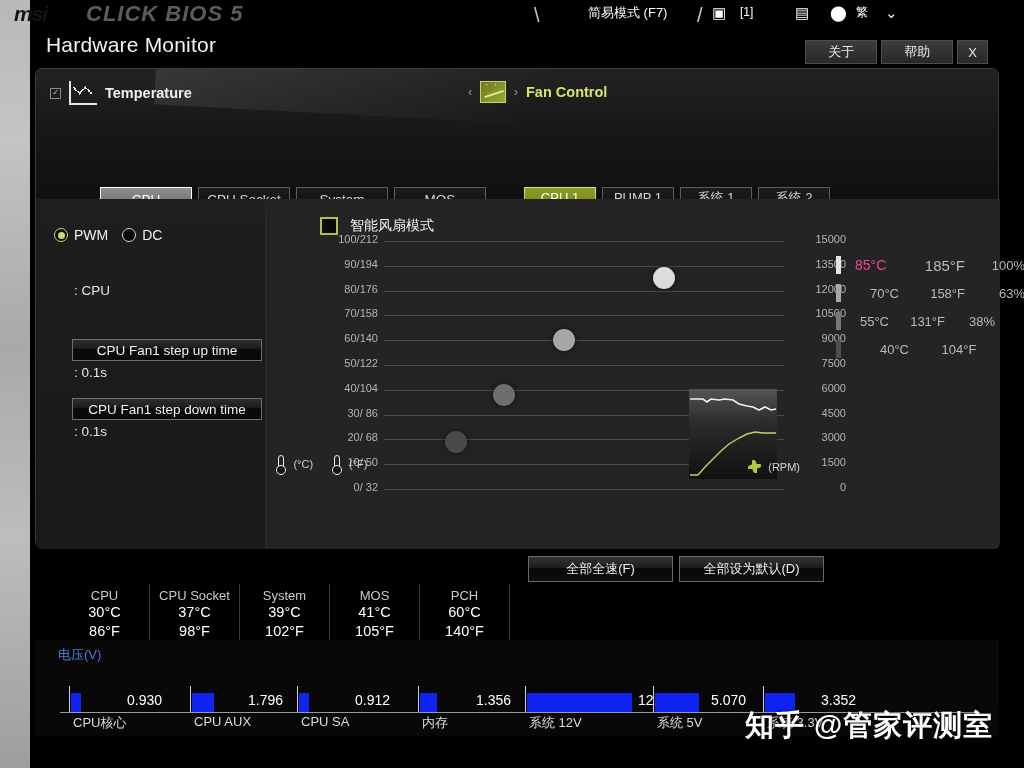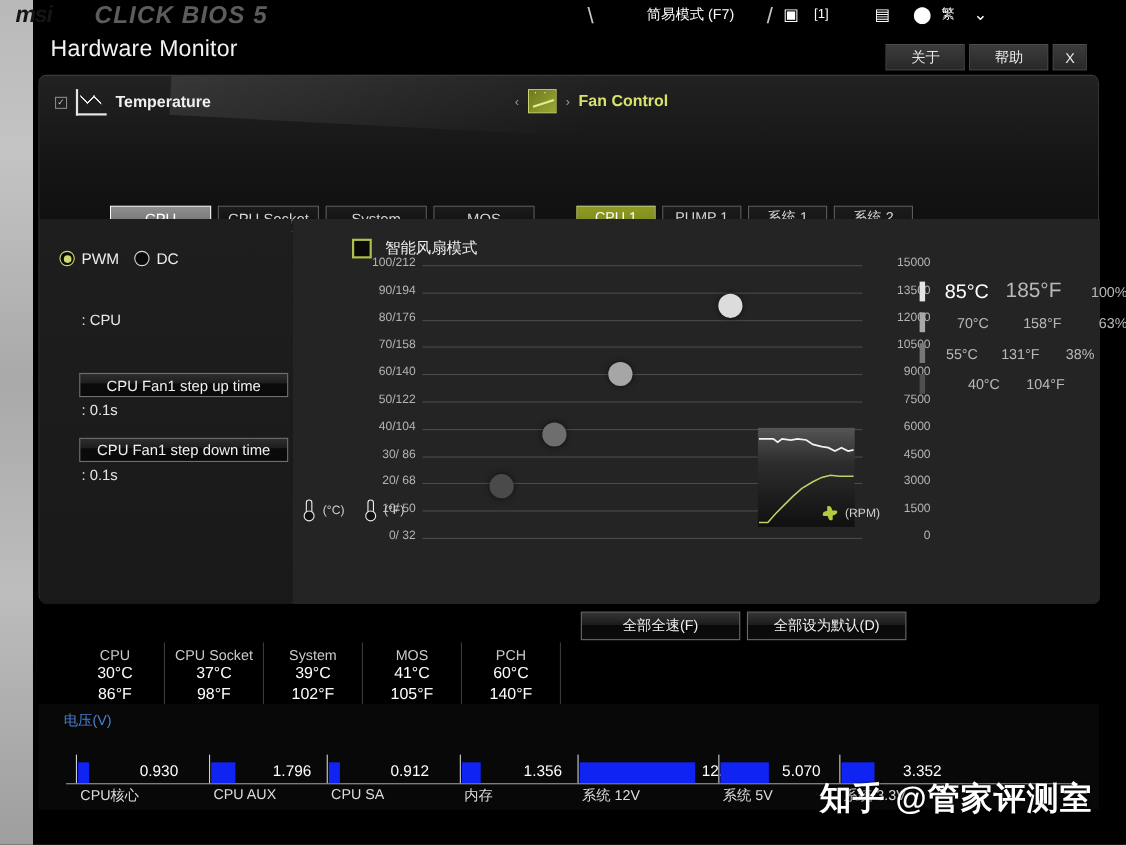--- a/index.html
+++ b/index.html
@@ -504,40 +504,40 @@
           <svg width="88" height="90" viewBox="0 0 88 90">
             <polyline id="hist-temp" fill="none" stroke="#f2f2f2" stroke-width="1.6" points="1,10 8,10 14,10 18,13 22,10 30,11 36,10 44,11 50,15 58,17 64,18 70,21 76,18 82,21 87,20"></polyline>
             <polyline id="hist-rpm" fill="none" stroke="#c3cf6a" stroke-width="1.4" points="1,86 9,86 16,78 24,70 32,62 40,55 50,49 58,45 66,43 74,44 82,44 87,44"></polyline>
           </svg>
         </div>
       </div>
 
       <div id="curve-table" style="position:absolute;left:570px;top:52px;">
           <div style="display: flex; align-items: center; gap: 14px; height: 28px;">
             <div style="width: 5px; height: 18px; background: rgb(228, 228, 228);"></div>
-            <div style="font-size: 18px; color: #ffffff; width: 44px; text-align: right;">85°C</div>
-            <div style="font-size: 19px; color: rgb(185, 185, 185); width: 52px; text-align: right;">185°F</div>
+            <div style="font-size: 14px; color: #ec4899; width: 44px; ">85°C</div>
+            <div style="font-size: 15px; color: rgb(185, 185, 185); width: 52px; text-align: right;">185°F</div>
             <div style="font-size: 13px; color: rgb(185, 185, 185); width: 46px; text-align: right;">100%</div>
           </div>
           <div style="display: flex; align-items: center; gap: 14px; height: 28px;">
             <div style="width: 5px; height: 18px; background: rgb(168, 168, 168);"></div>
             <div style="font-size: 13px; color: rgb(185, 185, 185); width: 44px; text-align: right;">70°C</div>
             <div style="font-size: 13px; color: rgb(185, 185, 185); width: 52px; text-align: right;">158°F</div>
             <div style="font-size: 13px; color: rgb(185, 185, 185); width: 46px; text-align: right;">63%</div>
           </div>
           <div style="display: flex; align-items: center; gap: 4px; height: 28px;">
             <div style="width: 5px; height: 18px; background: rgb(119, 119, 119);"></div>
             <div style="font-size: 13px; color: rgb(185, 185, 185); width: 44px; text-align: right;">55°C</div>
             <div style="font-size: 13px; color: rgb(185, 185, 185); width: 52px; text-align: right;">131°F</div>
             <div style="font-size: 13px; color: rgb(185, 185, 185); width: 46px; text-align: right;">38%</div>
           </div>
           <div style="display: flex; align-items: center; gap: 24px; height: 28px;">
             <div style="width: 5px; height: 18px; background: rgb(79, 79, 79);"></div>
             <div style="font-size: 13px; color: rgb(185, 185, 185); width: 44px; text-align: right;">40°C</div>
-            <div style="font-size: 13px; color: rgb(185, 185, 185); width: 52px; text-align: left;">104°F</div>
+            <div style="font-size: 13px; color: rgb(185, 185, 185); width: 52px; text-align: center;">104°F</div>
             <div style="font-size: 13px; color: rgb(185, 185, 185); width: 46px; text-align: right;">13%</div>
           </div>
         </div>
     </div>
 
     <div id="graph-legend">
       <span class="thermo"></span>
       <span class="legend-unit">(°C)</span>
       <span class="thermo"></span>
       <span class="legend-unit">(°F)</span>

